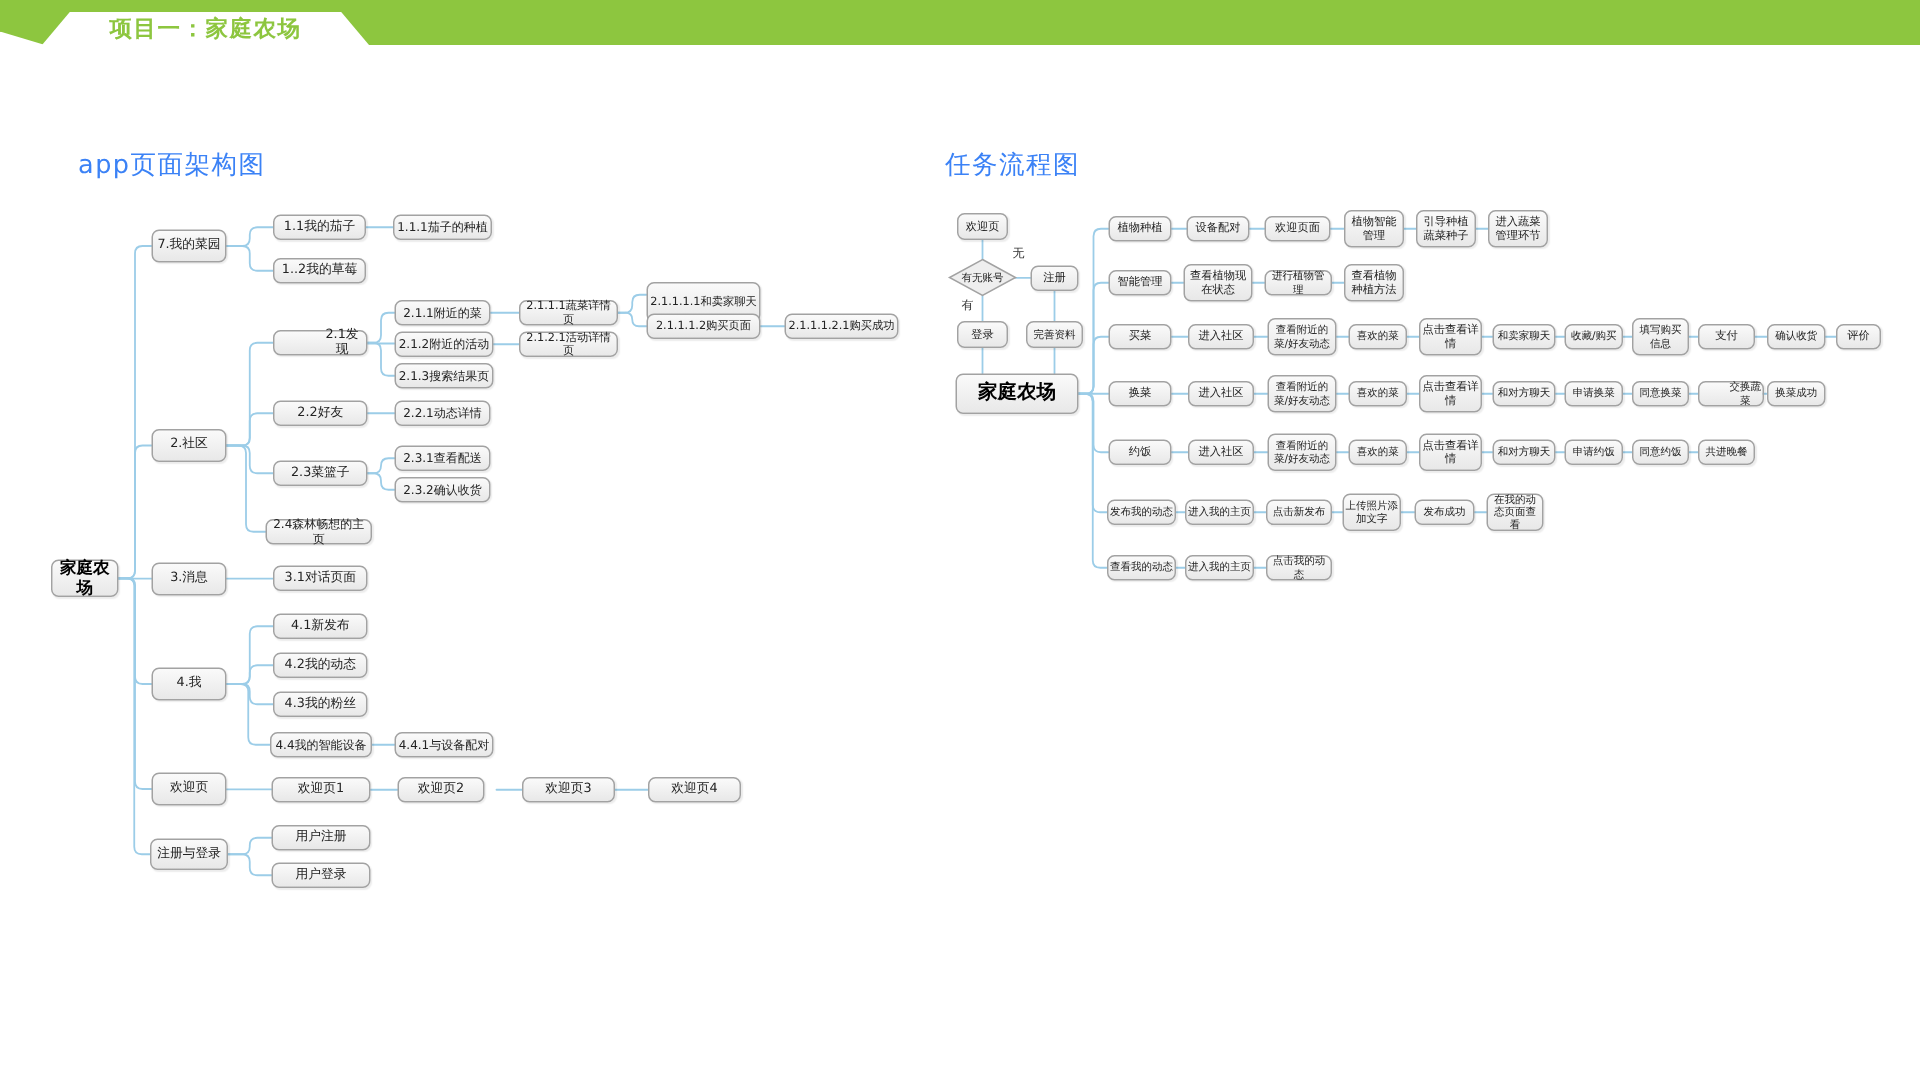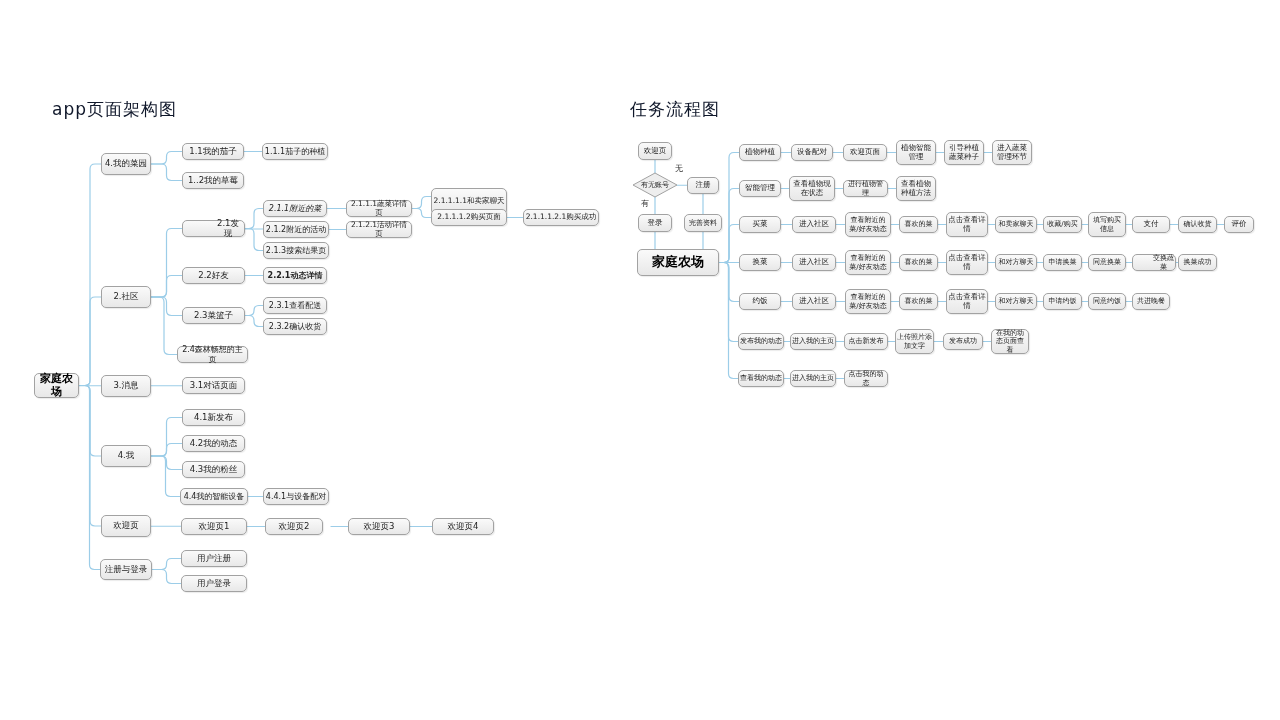--- a/index.html
+++ b/index.html
@@ -7,37 +7,43 @@
         font-family:"DejaVu Sans","Liberation Sans",sans-serif;}
   .header-bar{position:absolute;top:0;left:0;width:1280px;height:30px;background:#8dc63f;}
   .corner-cut{position:absolute;left:0;bottom:0;width:30px;height:9px;background:#fff;
         clip-path:polygon(0 0,100% 100%,0 100%);}
   .tab-shape{position:absolute;left:28px;top:8px;width:218px;height:22px;background:#fff;
         clip-path:polygon(0 100%,8.5% 0,91.5% 0,100% 100%);
         display:flex;align-items:center;justify-content:center;}
   .tab-label{color:#8dc63f;font-weight:bold;font-size:15px;letter-spacing:1px;}
   .page-title{position:absolute;left:52px;top:53px;margin:0;font-size:23px;font-weight:400;
         color:#7d9ed6;letter-spacing:2px;}
-  .section-title{position:absolute;margin:0;font-size:17px;font-weight:400;color:#0f172a;letter-spacing:1px;}
+  .section-title{position:absolute;margin:0;font-size:17px;font-weight:400;color:#3b82f6;letter-spacing:1px;}
   .section-title.arch{left:52px;top:98px;}
   .section-title.flow{left:630px;top:98px;}
   #edges{position:absolute;left:0;top:0;width:1280px;height:720px;}
   .layer{position:absolute;left:0;top:0;width:1280px;height:720px;}
   .node{position:absolute;display:flex;align-items:center;justify-content:center;text-align:center;
         background:linear-gradient(#fafafa,#e8e8e8);border:1px solid #a2a2a2;border-radius:5px;
         color:#222;word-break:break-all;line-height:1.15;box-sizing:border-box;padding:1px;
         box-shadow:1px 1px 1px rgba(0,0,0,.08);}
   .node.bold{font-weight:bold;color:#000;}
   .node.diamond{background:none;border:none;box-shadow:none;border-radius:0;}
   .edge-label{position:absolute;font-size:8px;color:#333;}
 </style>
 </head>
 <body>
 
 <div class="page">
+  <div class="header-bar">
+    <div class="corner-cut"></div>
+    <div class="tab-shape">
+      <span class="tab-label">项目一：家庭农场</span>
+    </div>
+  </div>
   <h2 class="section-title arch">app页面架构图</h2>
   <h2 class="section-title flow">任务流程图</h2>
 
   <svg id="edges" viewBox="0 0 1280 720">
       <path d="M79,385.5L85,385.5Q90,385.5 90,380.5L90,169Q90,164 95,164L101,164" fill="none" stroke="#9ccde8" stroke-width="1.2" stroke-linecap="round"></path>
       <path d="M79,385.5L85,385.5Q90,385.5 90,380.5L90,302Q90,297 95,297L101,297" fill="none" stroke="#9ccde8" stroke-width="1.2" stroke-linecap="round"></path>
       <path d="M79,385.75L101,385.75" fill="none" stroke="#9ccde8" stroke-width="1.2" stroke-linecap="round"></path>
       <path d="M79,385.5L85,385.5Q90,385.5 90,390.5L90,451Q90,456 95,456L101,456" fill="none" stroke="#9ccde8" stroke-width="1.2" stroke-linecap="round"></path>
       <path d="M79,385.5L85,385.5Q90,385.5 90,390.5L90,521Q90,526 95,526L101,526" fill="none" stroke="#9ccde8" stroke-width="1.2" stroke-linecap="round"></path>
       <path d="M79,385.5L84.5,385.5Q89.5,385.5 89.5,390.5L89.5,564.5Q89.5,569.5 94.5,569.5L100,569.5" fill="none" stroke="#9ccde8" stroke-width="1.2" stroke-linecap="round"></path>
@@ -123,45 +129,45 @@
       <path d="M836,341.5L844,341.5" fill="none" stroke="#9ccde8" stroke-width="1.2" stroke-linecap="round"></path>
       <path d="M888,341.5L895,341.5" fill="none" stroke="#9ccde8" stroke-width="1.2" stroke-linecap="round"></path>
       <path d="M934,341.5L943,341.5" fill="none" stroke="#9ccde8" stroke-width="1.2" stroke-linecap="round"></path>
       <path d="M983,341.5L991,341.5" fill="none" stroke="#9ccde8" stroke-width="1.2" stroke-linecap="round"></path>
       <path d="M784,378.5L790,378.5" fill="none" stroke="#9ccde8" stroke-width="1.2" stroke-linecap="round"></path>
       <path d="M836,378.5L844,378.5" fill="none" stroke="#9ccde8" stroke-width="1.2" stroke-linecap="round"></path>
       <polygon points="655,173 677,185 655,197 633,185" fill="#eeeeee" stroke="#a2a2a2" stroke-width="1"></polygon>
     </svg>
   <div id="arch-nodes" class="layer">
       <div class="node bold" style="left: 34px; top: 373px; width: 45px; height: 25px; font-size: 11px;">家庭农场</div>
-      <div class="node" style="left: 101px; top: 153px; width: 50px; height: 22px; font-size: 8.5px;">4.我的菜园</div>
+      <div class="node" style="left: 101px; top: 153px; width: 50px; height: 22px; font-size: 8.5px;">7.我的菜园</div>
       <div class="node" style="left: 101px; top: 286px; width: 50px; height: 22px; font-size: 8.5px;">2.社区</div>
       <div class="node" style="left: 101px; top: 375px; width: 50px; height: 22px; font-size: 8.5px;">3.消息</div>
       <div class="node" style="left: 101px; top: 445px; width: 50px; height: 22px; font-size: 8.5px;">4.我</div>
       <div class="node" style="left: 101px; top: 515px; width: 50px; height: 22px; font-size: 8.5px;">欢迎页</div>
       <div class="node" style="left: 100px; top: 559px; width: 52px; height: 21px; font-size: 8.5px;">注册与登录</div>
       <div class="node" style="left: 182px; top: 143px; width: 62px; height: 17px; font-size: 8.5px;">1.1我的茄子</div>
       <div class="node" style="left: 182px; top: 172px; width: 62px; height: 17px; font-size: 8.5px;">1..2我的草莓</div>
       <div class="node" style="left: 182px; top: 220px; width: 63px; height: 17px; font-size: 8.5px; padding-left: 30px;">2.1发现</div>
       <div class="node" style="left: 182px; top: 267px; width: 63px; height: 17px; font-size: 8.5px;">2.2好友</div>
       <div class="node" style="left: 182px; top: 307px; width: 63px; height: 17px; font-size: 8.5px;">2.3菜篮子</div>
       <div class="node" style="left: 177px; top: 346px; width: 71px; height: 17px; font-size: 8px;">2.4森林畅想的主页</div>
       <div class="node" style="left: 182px; top: 377px; width: 63px; height: 17px; font-size: 8.5px;">3.1对话页面</div>
       <div class="node" style="left: 182px; top: 409px; width: 63px; height: 17px; font-size: 8.5px;">4.1新发布</div>
       <div class="node" style="left: 182px; top: 435px; width: 63px; height: 17px; font-size: 8.5px;">4.2我的动态</div>
       <div class="node" style="left: 182px; top: 461px; width: 63px; height: 17px; font-size: 8.5px;">4.3我的粉丝</div>
       <div class="node" style="left: 180px; top: 488px; width: 68px; height: 17px; font-size: 8px;">4.4我的智能设备</div>
       <div class="node" style="left: 181px; top: 518px; width: 66px; height: 17px; font-size: 8.5px;">欢迎页1</div>
       <div class="node" style="left: 181px; top: 550px; width: 66px; height: 17px; font-size: 8.5px;">用户注册</div>
       <div class="node" style="left: 181px; top: 575px; width: 66px; height: 17px; font-size: 8.5px;">用户登录</div>
       <div class="node" style="left: 262px; top: 143px; width: 66px; height: 17px; font-size: 8px;">1.1.1茄子的种植</div>
-      <div class="node" style="left: 263px; top: 200px; width: 64px; height: 17px; font-size: 8px; font-style: italic;">2.1.1附近的菜</div>
+      <div class="node" style="left: 263px; top: 200px; width: 64px; height: 17px; font-size: 8px;">2.1.1附近的菜</div>
       <div class="node" style="left: 263px; top: 221px; width: 66px; height: 17px; font-size: 8px;">2.1.2附近的活动</div>
       <div class="node" style="left: 263px; top: 242px; width: 66px; height: 17px; font-size: 8px;">2.1.3搜索结果页</div>
-      <div class="node" style="left: 263px; top: 267px; width: 64px; height: 17px; font-size: 8px; font-weight: bold;">2.2.1动态详情</div>
+      <div class="node" style="left: 263px; top: 267px; width: 64px; height: 17px; font-size: 8px;">2.2.1动态详情</div>
       <div class="node" style="left: 263px; top: 297px; width: 64px; height: 17px; font-size: 8px;">2.3.1查看配送</div>
       <div class="node" style="left: 263px; top: 318px; width: 64px; height: 17px; font-size: 8px;">2.3.2确认收货</div>
       <div class="node" style="left: 263px; top: 488px; width: 66px; height: 17px; font-size: 8px;">4.4.1与设备配对</div>
       <div class="node" style="left: 265px; top: 518px; width: 58px; height: 17px; font-size: 8.5px;">欢迎页2</div>
       <div class="node" style="left: 346px; top: 200px; width: 66px; height: 17px; font-size: 7.5px;">2.1.1.1蔬菜详情页</div>
       <div class="node" style="left: 346px; top: 221px; width: 66px; height: 17px; font-size: 7.5px;">2.1.2.1活动详情页</div>
       <div class="node" style="left: 348px; top: 518px; width: 62px; height: 17px; font-size: 8.5px;">欢迎页3</div>
       <div class="node" style="left: 431px; top: 188px; width: 76px; height: 27px; font-size: 7.5px;">2.1.1.1.1和卖家聊天</div>
       <div class="node" style="left: 431px; top: 209px; width: 76px; height: 17px; font-size: 7.5px;">2.1.1.1.2购买页面</div>
       <div class="node" style="left: 432px; top: 518px; width: 62px; height: 17px; font-size: 8.5px;">欢迎页4</div>

